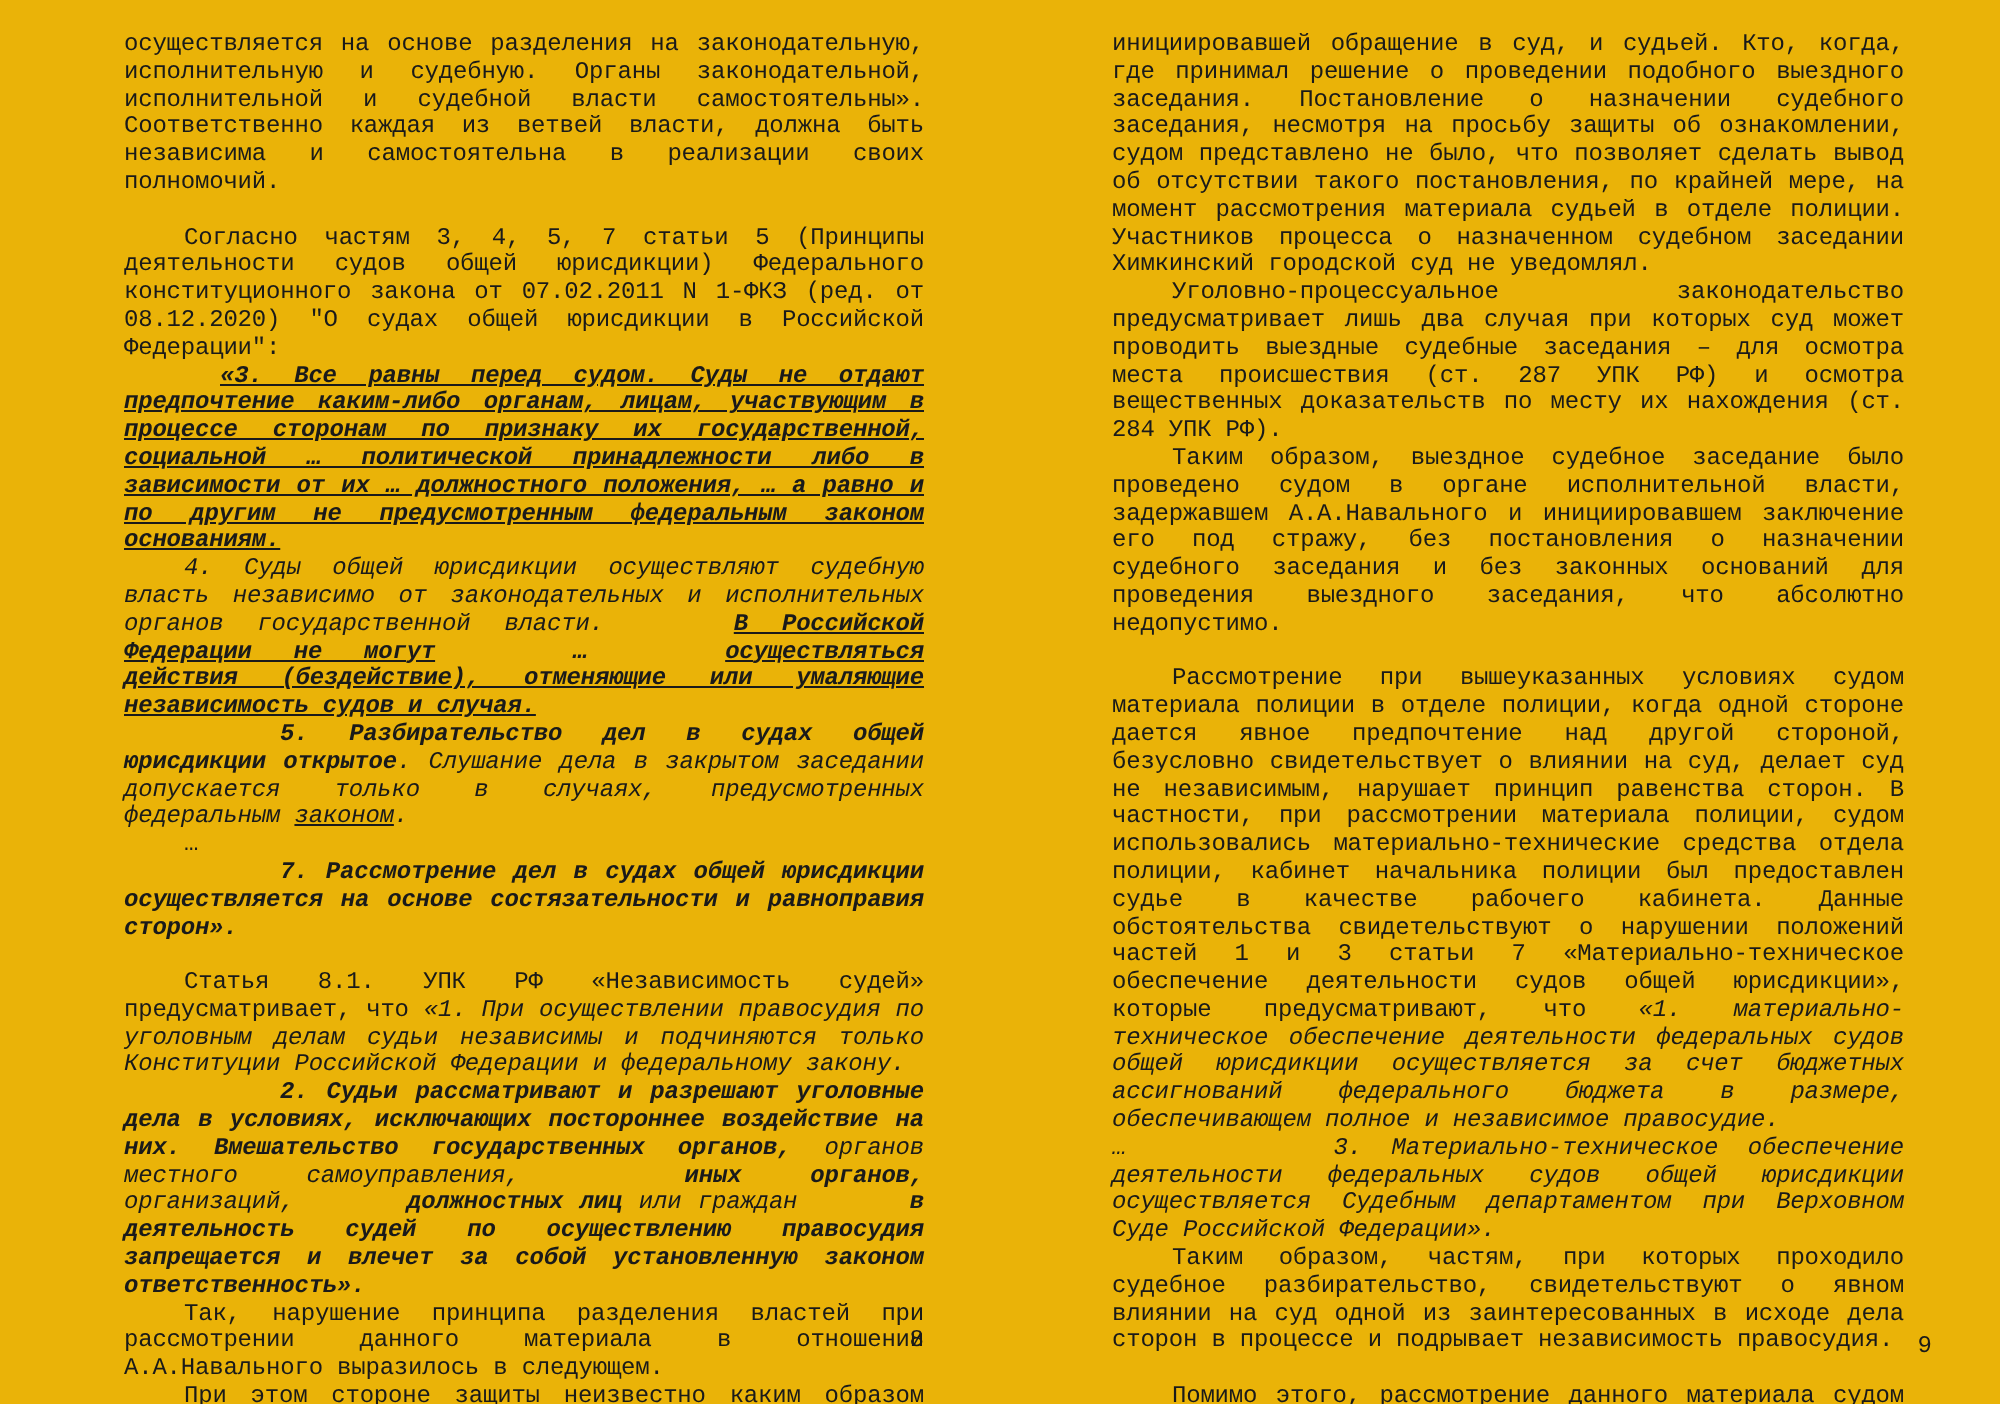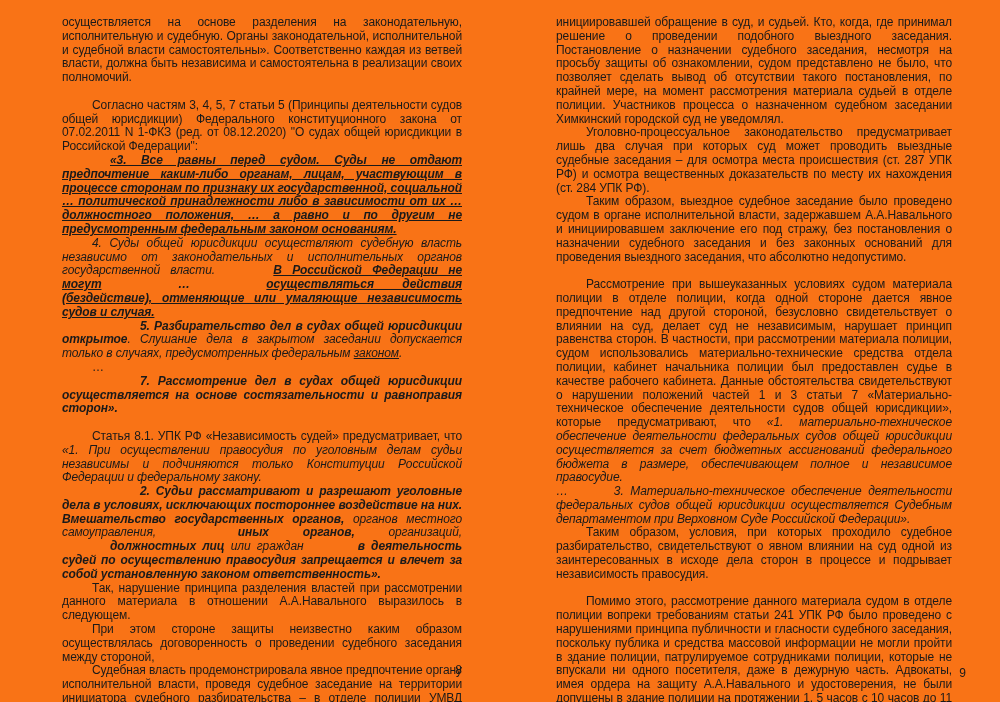--- a/index.html
+++ b/index.html
@@ -4,23 +4,23 @@
 <style>
   html, body {
     margin: 0;
     padding: 0;
     background: #ffffff;
   }
   .canvas {
     position: relative;
     width: 1000px;
     height: 702px;
-    background: #f97316;
+    background: #eab308;
     overflow: hidden;
-    font-family: Liberation Sans, sans-serif;
+    font-family: Liberation Mono, monospace;
     color: #1a1a1a;
   }
   .page {
     position: absolute;
     top: 0;
     width: 500px;
     height: 702px;
   }
   .page-left  { left: 0; }
   .page-right { left: 500px; }
@@ -73,19 +73,19 @@
     <div class="page-number">8</div>
   </div>
 
   <div class="page page-right">
     <div class="page-body">
         <p><span>инициировавшей обращение в суд, и судьей. Кто, когда, где принимал решение о проведении подобного выездного заседания. Постановление о назначении судебного заседания, несмотря на просьбу защиты об ознакомлении, судом представлено не было, что позволяет сделать вывод об отсутствии такого постановления, по крайней мере, на момент рассмотрения материала судьей в отделе полиции. Участников процесса о назначенном судебном заседании Химкинский городской суд не уведомлял.</span></p>
         <p class="indent"><span>Уголовно-процессуальное законодательство предусматривает лишь два случая при которых суд может проводить выездные судебные заседания – для осмотра места происшествия (ст. 287 УПК РФ) и осмотра вещественных доказательств по месту их нахождения (ст. 284 УПК РФ).</span></p>
         <p class="indent"><span>Таким образом, выездное судебное заседание было проведено судом в органе исполнительной власти, задержавшем А.А.Навального и инициировавшем заключение его под стражу, без постановления о назначении судебного заседания и без законных оснований для проведения выездного заседания, что абсолютно недопустимо.</span></p>
         <p class="indent sb"><span>Рассмотрение при вышеуказанных условиях судом материала полиции в отделе полиции, когда одной стороне дается явное предпочтение над другой стороной, безусловно свидетельствует о влиянии на суд, делает суд не независимым, нарушает принцип равенства сторон. В частности, при рассмотрении материала полиции, судом использовались материально-технические средства отдела полиции, кабинет начальника полиции был предоставлен судье в качестве рабочего кабинета. Данные обстоятельства свидетельствуют о нарушении положений частей 1 и 3 статьи 7 «Материально-техническое обеспечение деятельности судов общей юрисдикции», которые предусматривают, что </span><span class="i">«1. материально-техническое обеспечение деятельности федеральных судов общей юрисдикции осуществляется за счет бюджетных ассигнований федерального бюджета в размере, обеспечивающем полное и независимое правосудие.</span></p>
         <p><span class="i">…&nbsp;&nbsp;&nbsp;&nbsp;&nbsp;&nbsp;&nbsp;3. Материально-техническое обеспечение деятельности федеральных судов общей юрисдикции осуществляется Судебным департаментом при Верховном Суде Российской Федерации».</span></p>
-        <p class="indent"><span>Таким образом, условия, при которых проходило судебное разбирательство, свидетельствуют о явном влиянии на суд одной из заинтересованных в исходе дела сторон в процессе и подрывает независимость правосудия.</span></p>
+        <p class="indent"><span>Таким образом, частям, при которых проходило судебное разбирательство, свидетельствуют о явном влиянии на суд одной из заинтересованных в исходе дела сторон в процессе и подрывает независимость правосудия.</span></p>
         <p class="indent sb"><span>Помимо этого, рассмотрение данного материала судом в отделе полиции вопреки требованиям статьи 241 УПК РФ было проведено с нарушениями принципа публичности и гласности судебного заседания, поскольку публика и средства массовой информации не могли пройти в здание полиции, патрулируемое сотрудниками полиции, которые не впускали ни одного посетителя, даже в дежурную часть. Адвокаты, имея ордера на защиту А.А.Навального и удостоверения, не были допущены в здание полиции на протяжении 1, 5 часов с 10 часов до 11 часов 30 минут. Но даже будучи все же</span></p>
       </div>
     <div class="page-number">9</div>
   </div>
 
 </div>
 
 </body></html>

